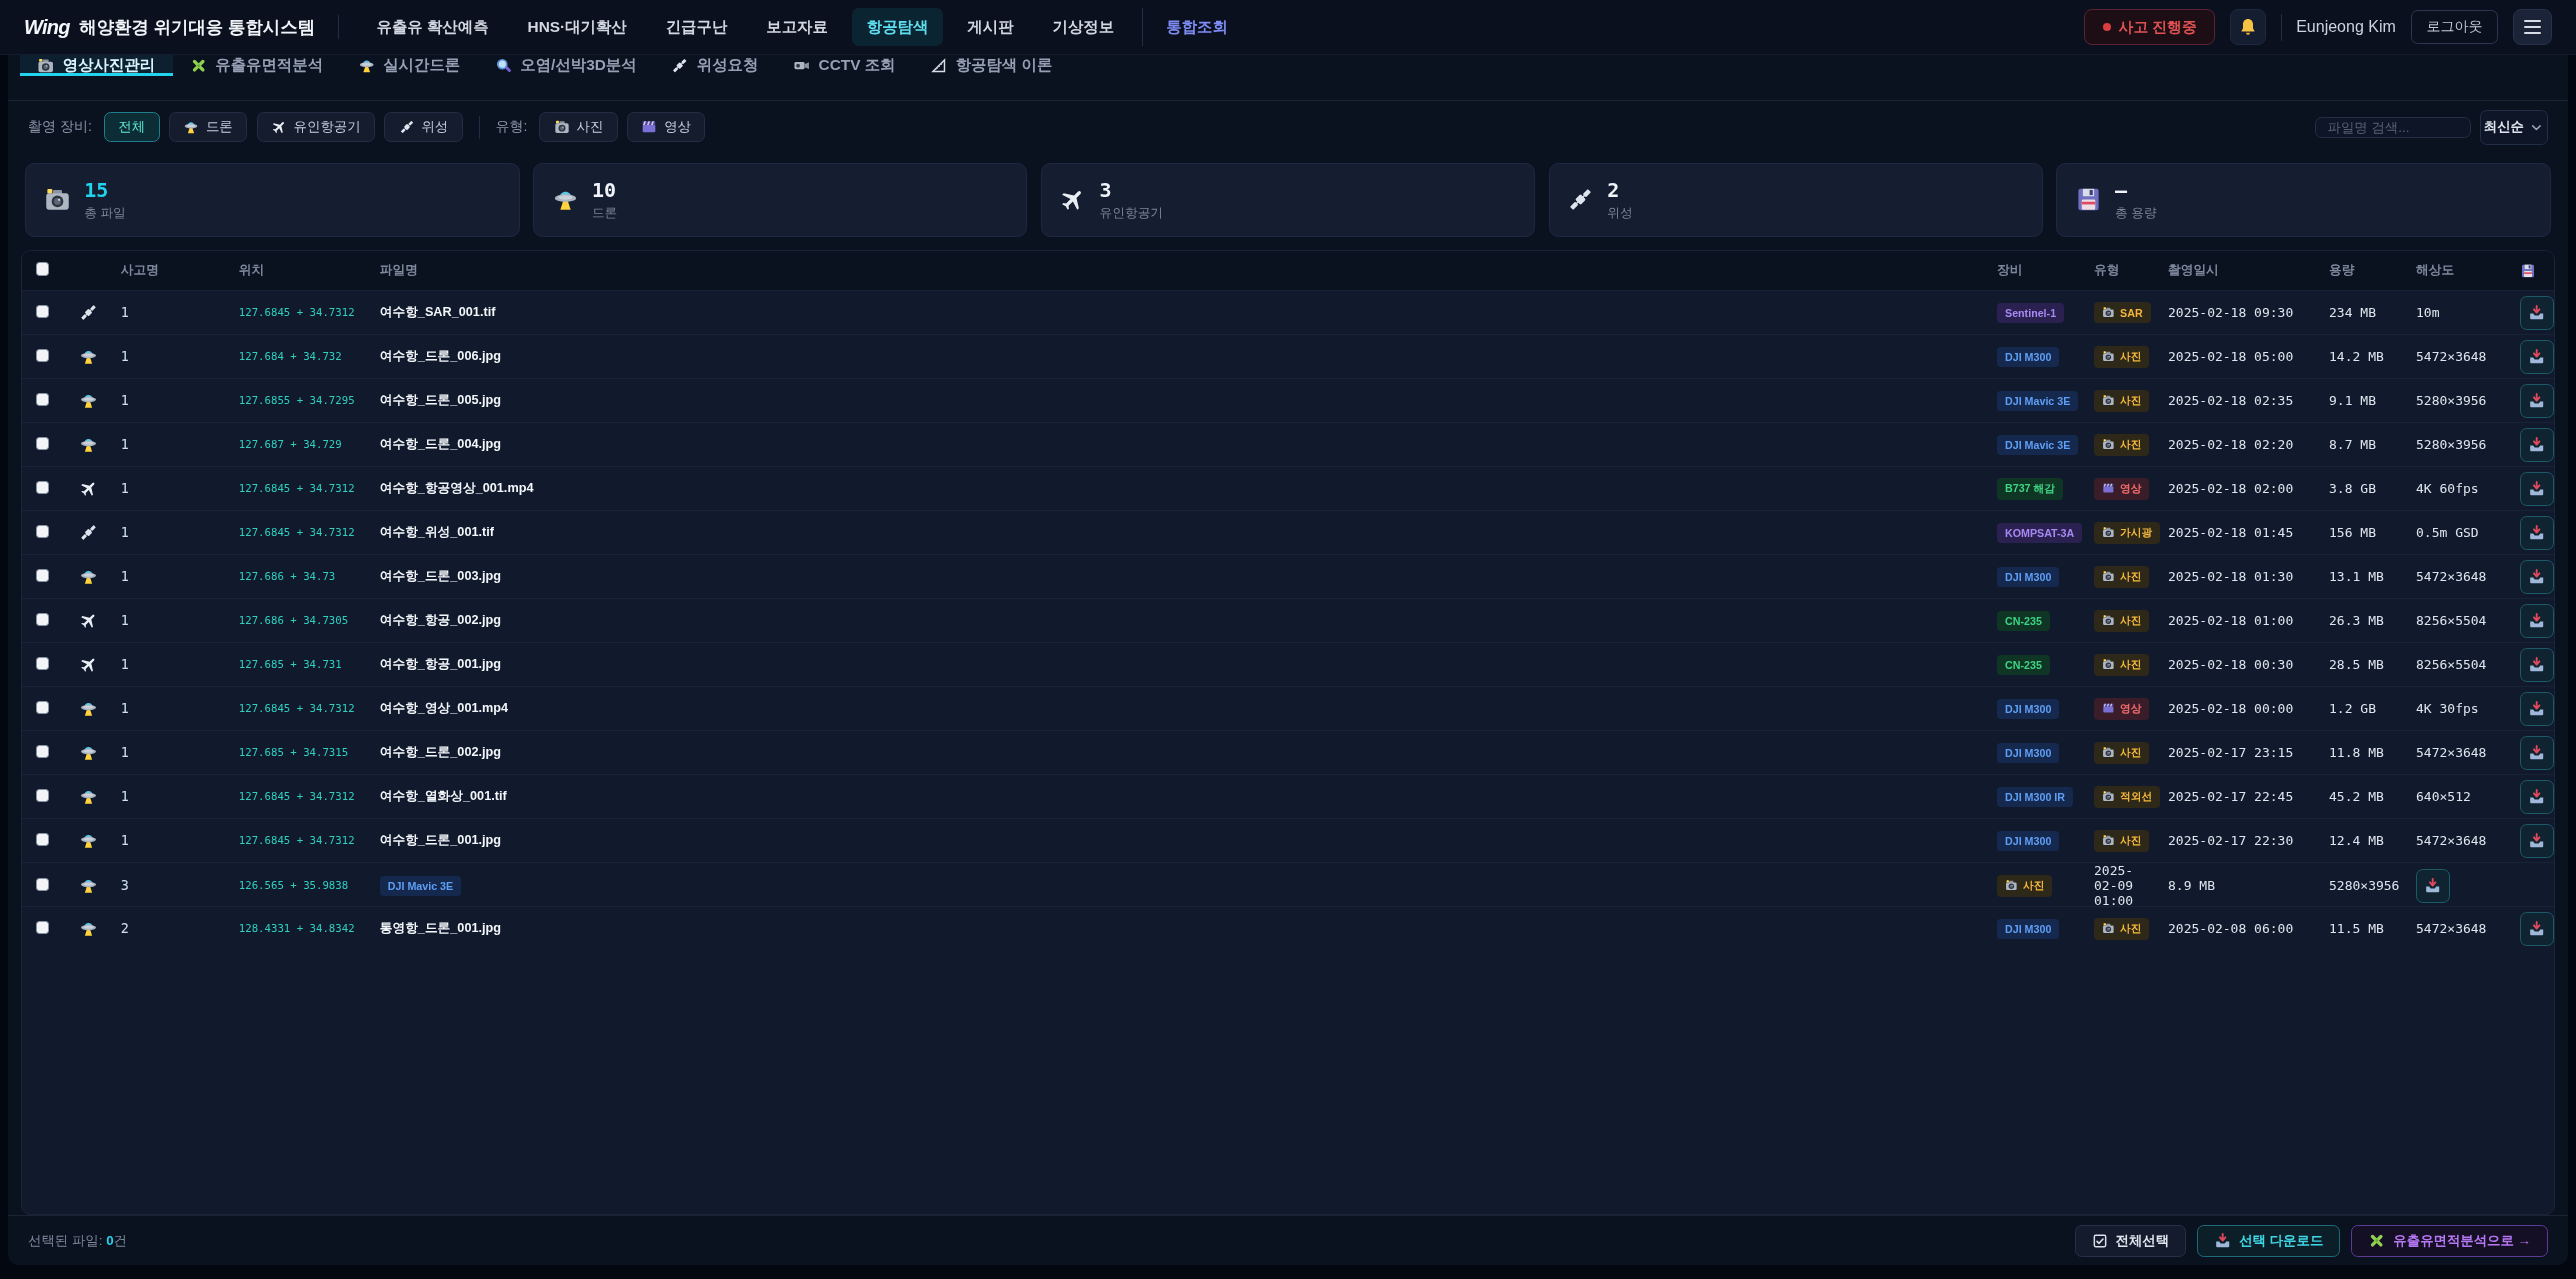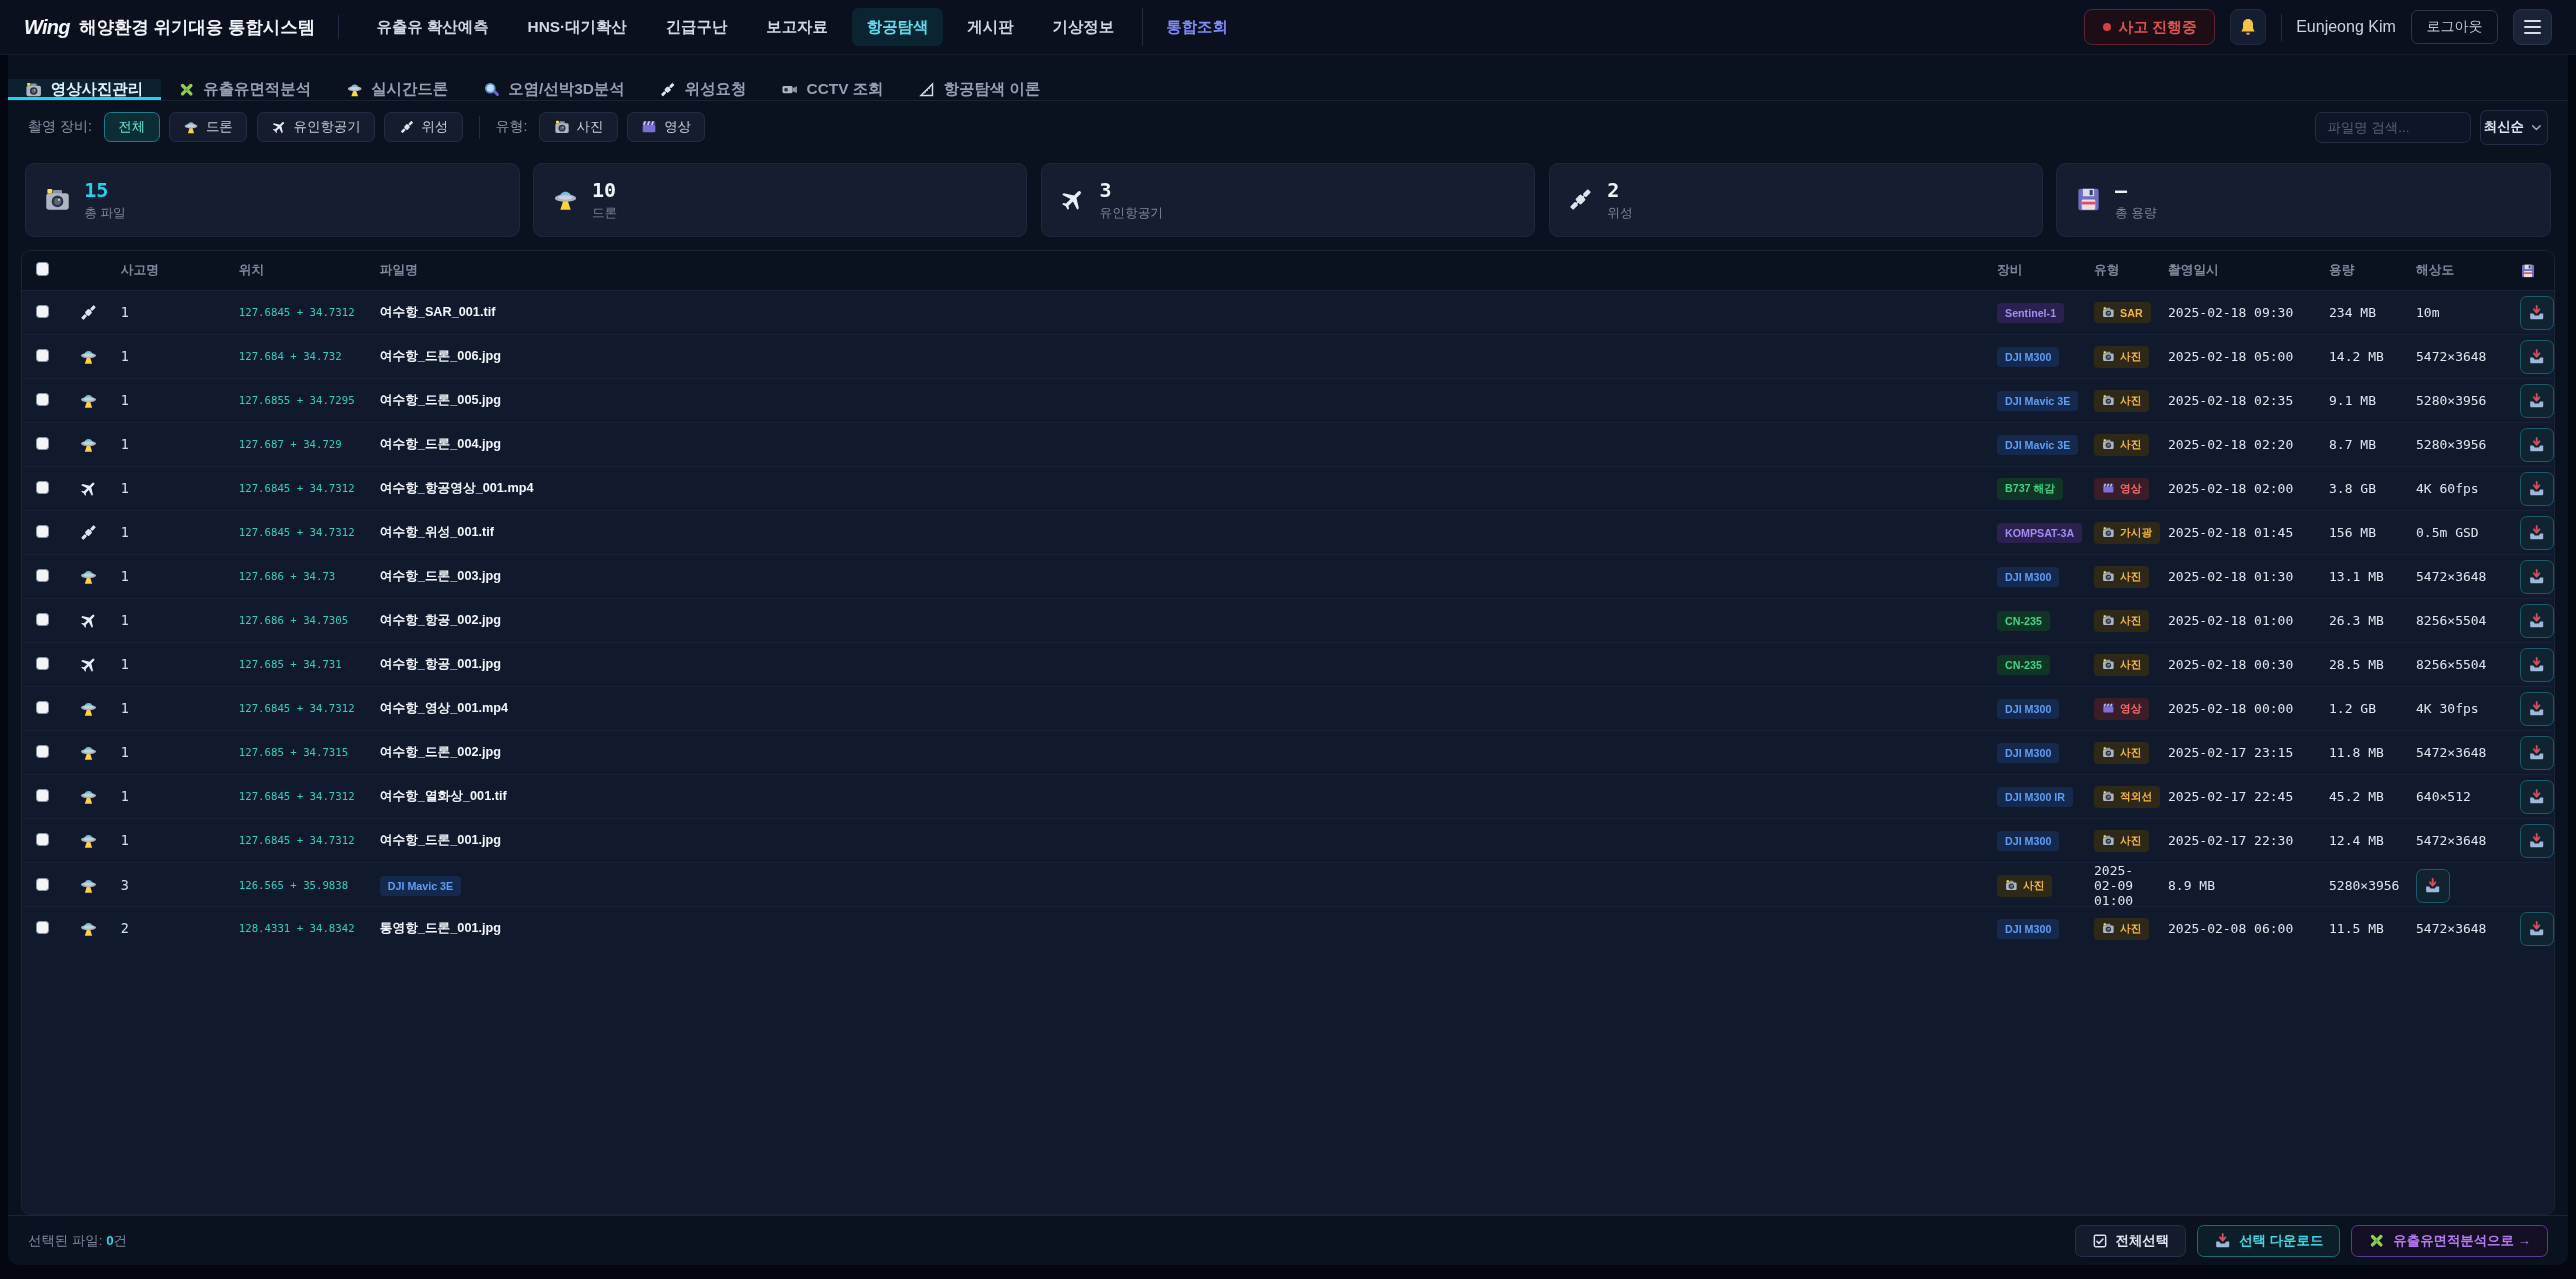--- a/index.html
+++ b/index.html
@@ -30,36 +30,36 @@
   .logout-btn { font-size:14px; color:#c3cbd8; background:transparent; border:0.7px solid #2c3750; border-radius:6.7px;
     padding:6.7px 14.8px; cursor:pointer; font-family:inherit; }
   .burger { width:39px; height:36px; border-radius:8px; background:#1a2338; border:0.7px solid #27324c;
     display:flex; flex-direction:column; justify-content:center; align-items:center; gap:4px; cursor:pointer; }
   .burger i { display:block; width:17.4px; height:2px; background:#d7dde6; border-radius:1.3px; }
 
   
   .panel { margin:0 8px; background:#0a111f; border-radius:0 0 10.7px 10.7px; height:1210px; display:flex; flex-direction:column; }
 
   
-  .subtabs { height:46px; display:flex; align-items:flex-end; padding:0 0; border-bottom:0.7px solid #1a2334; }
+  .subtabs { height:46px; display:flex; align-items:flex-start; padding:0 12px; border-bottom:0.7px solid #1a2334; }
   .subtab { display:flex; align-items:center; gap:8px; font-size:15.4px; font-weight:bold; color:#96a0b4;
     padding:0 17.4px; cursor:pointer; position:relative; white-space:nowrap; }
   .subtab.active { background:rgba(34,211,238,.08); color:#d9f6fd; }
   .subtab.active::after { content:""; position:absolute; left:0; right:0; bottom:0; height:2.7px; background:#22d3ee; }
 
   .content { padding:0 13.4px; flex:1; }
 
   
   .filter-row { margin-top:10.7px; height:31px; display:flex; align-items:center; gap:9.4px; padding:0 6.7px; }
   .f-label { font-size:14px; color:#8b95a8; margin-right:2.7px; white-space:nowrap; }
   .f-btn { height:29.5px; display:flex; align-items:center; gap:6.7px; font-size:13.4px; color:#c7cfdd; background:#141c2e;
     border:0.7px solid #232d45; border-radius:6.7px; padding:0 13.4px; cursor:pointer; font-family:inherit; white-space:nowrap; }
   .f-btn.active { background:#0d2d36; border-color:#1f7d8c; color:#5eead4; }
   .fdiv { width:0.7px; height:23px; background:#222c42; margin:0 6.7px; }
-  .search-input { margin-left:auto; width:156px; height:31px; background:#0d1526; border:0.7px solid #232e47;
+  .search-input { margin-left:auto; width:156px; height:21px; background:#0d1526; border:0.7px solid #232e47;
     border-radius:6.7px; color:#dfe5ee; font-size:13.4px; padding:0 12px; font-family:inherit; }
   .search-input::placeholder { color:#566074; }
   .sort-btn { width:68px; height:35px; background:#0d1526; border:0.7px solid #232e47; border-radius:6.7px;
     display:flex; align-items:center; justify-content:center; gap:5.4px; font-size:13.4px; font-weight:bold; color:#dfe5ee; cursor:pointer; }
 
   
   .stats { margin-top:20px; display:flex; gap:13.4px; padding:0 4px; }
   .stat-card { flex:1; height:74px; background:#151e30; border:0.7px solid #1e2941; border-radius:9.4px;
     display:flex; align-items:center; gap:13.4px; padding:0 17.4px; }
   .stat-text .v { font-family:"DejaVu Sans Mono",monospace; font-size:20px; font-weight:bold; color:#f0f4f9; line-height:1.2; }

